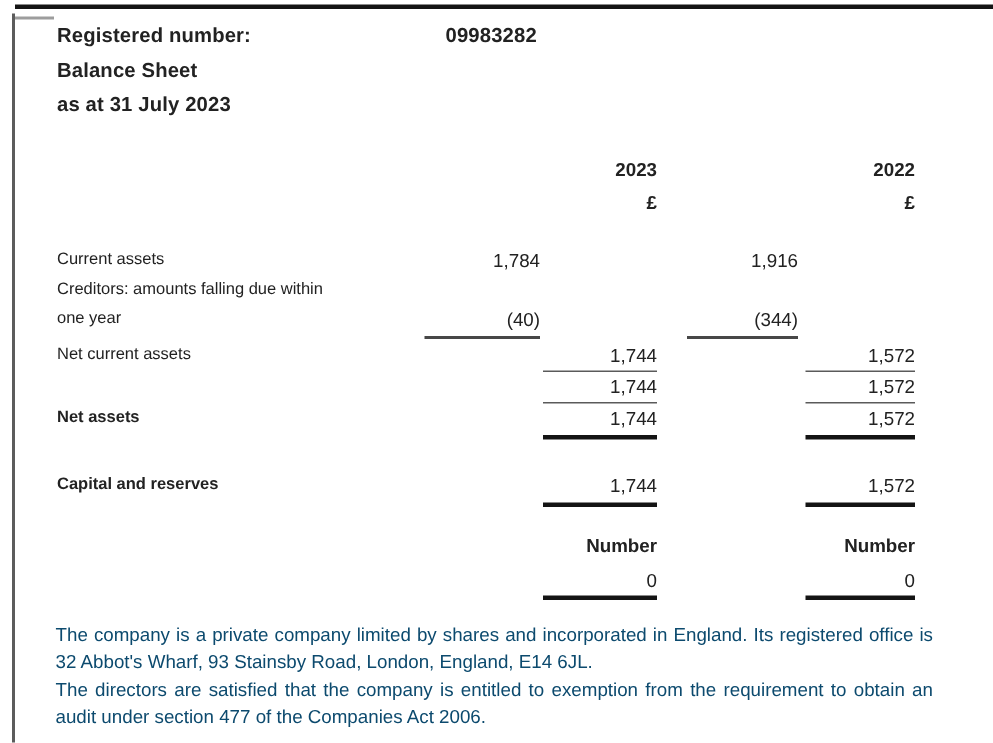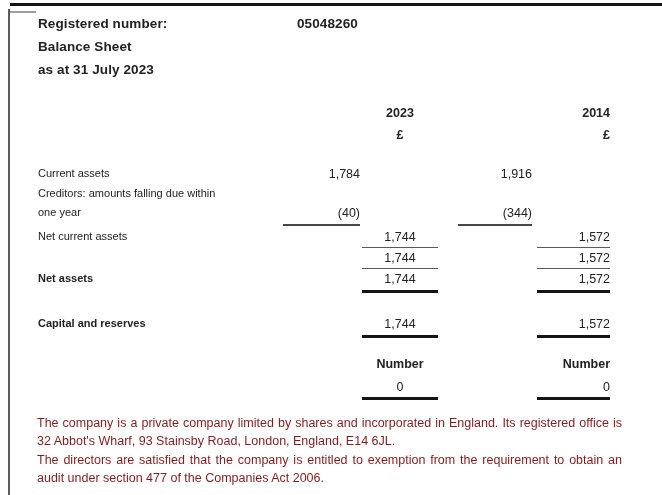--- a/index.html
+++ b/index.html
@@ -12,50 +12,50 @@
     overflow:hidden;
   }
   .page { position:absolute; inset:0; }
   .abs { position:absolute; white-space:nowrap; }
   .bold { font-weight:bold; }
   .hdr { font-size:13.5px; font-weight:bold; letter-spacing:.1px; }
   .cell-label { font-size:11px; left:38px; }
   .num { font-size:12.5px; text-align:right; }
   
   .c1 { left:283px; width:77px; }
-  .c2 { left:362px; width:76px;text-align:center; }
+  .c2 { left:362px; width:76px; }
   .c3 { left:458px; width:74px; }
   .c4 { left:537px; width:73px; }
   .rule { position:absolute; height:1px; background:#5a5a5a; }
   .rule-dk { position:absolute; height:1.5px; background:#474747; }
   .rule-thick { position:absolute; height:3px; background:#141414; }
   .top-border { position:absolute; left:10px; top:3px; width:652px; height:3px; background:#141414; }
   .left-border { position:absolute; left:8px; top:9px; width:2px; height:486px; background:#5c5c5c; }
   .scan-tick { position:absolute; left:10px; top:11px; width:26px; height:2px; background:#9d9d9d; }
   .para {
     position:absolute; left:37px; width:585px;
-    font-size:12.5px; line-height:18px; text-align:justify; color:#7f1d1d;
+    font-size:12.5px; line-height:18px; text-align:justify; color:#0c4a6e;
   }
 </style>
 </head>
 <body>
 
 <div class="page">
 
   <div class="top-border"></div>
   <div class="left-border"></div>
   <div class="scan-tick"></div>
 
   <div class="abs hdr" style="left:38px; top:16px;">Registered number:</div>
-  <div class="abs hdr" style="left:297px; top:16px;">05048260</div>
+  <div class="abs hdr" style="left:297px; top:16px;">09983282</div>
   <div class="abs hdr" style="left:38px; top:39px;">Balance Sheet</div>
   <div class="abs hdr" style="left:38px; top:62px;">as at 31 July 2023</div>
 
   <div class="abs num bold c2" style="top:106px;">2023</div>
-  <div class="abs num bold c4" style="top:106px;">2014</div>
+  <div class="abs num bold c4" style="top:106px;">2022</div>
   <div class="abs num bold c2" style="top:128px;">£</div>
   <div class="abs num bold c4" style="top:128px;">£</div>
 
   <div class="abs cell-label" style="top:167px;">Current assets</div>
   <div class="abs num c1" style="top:167px;">1,784</div>
   <div class="abs num c3" style="top:167px;">1,916</div>
 
   <div class="abs cell-label" style="top:187px;">Creditors: amounts falling due within</div>
   <div class="abs cell-label" style="top:206px;">one year</div>
   <div class="abs num c1" style="top:206px;">(40)</div>

